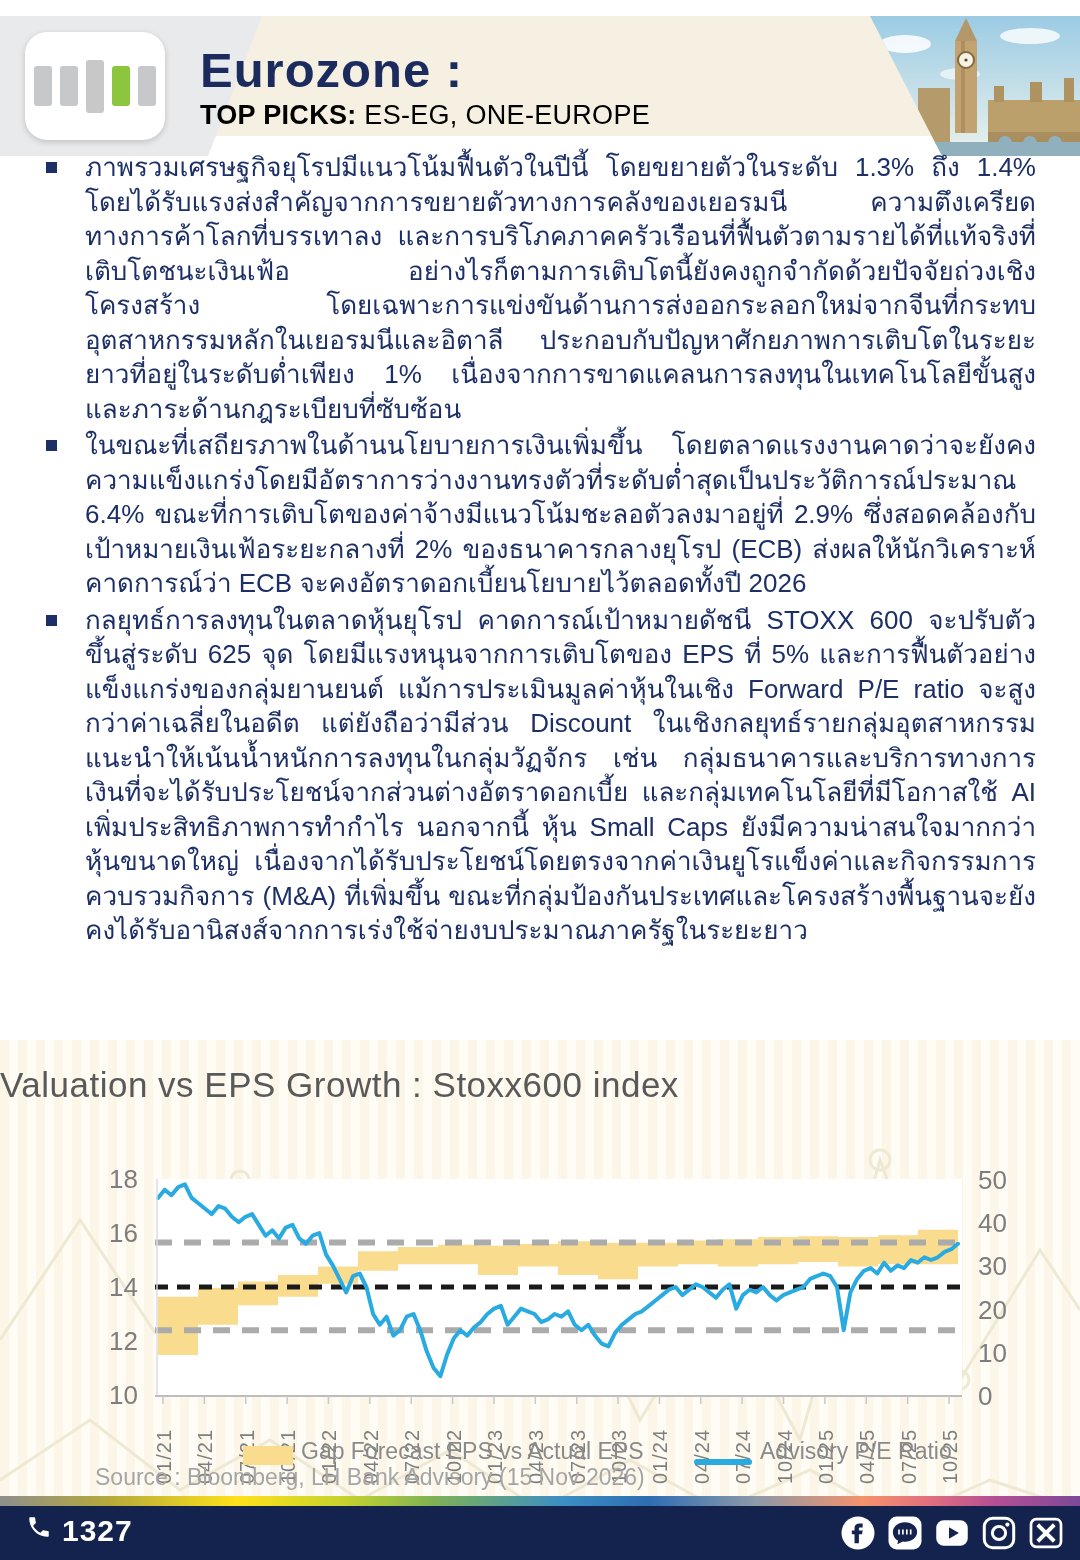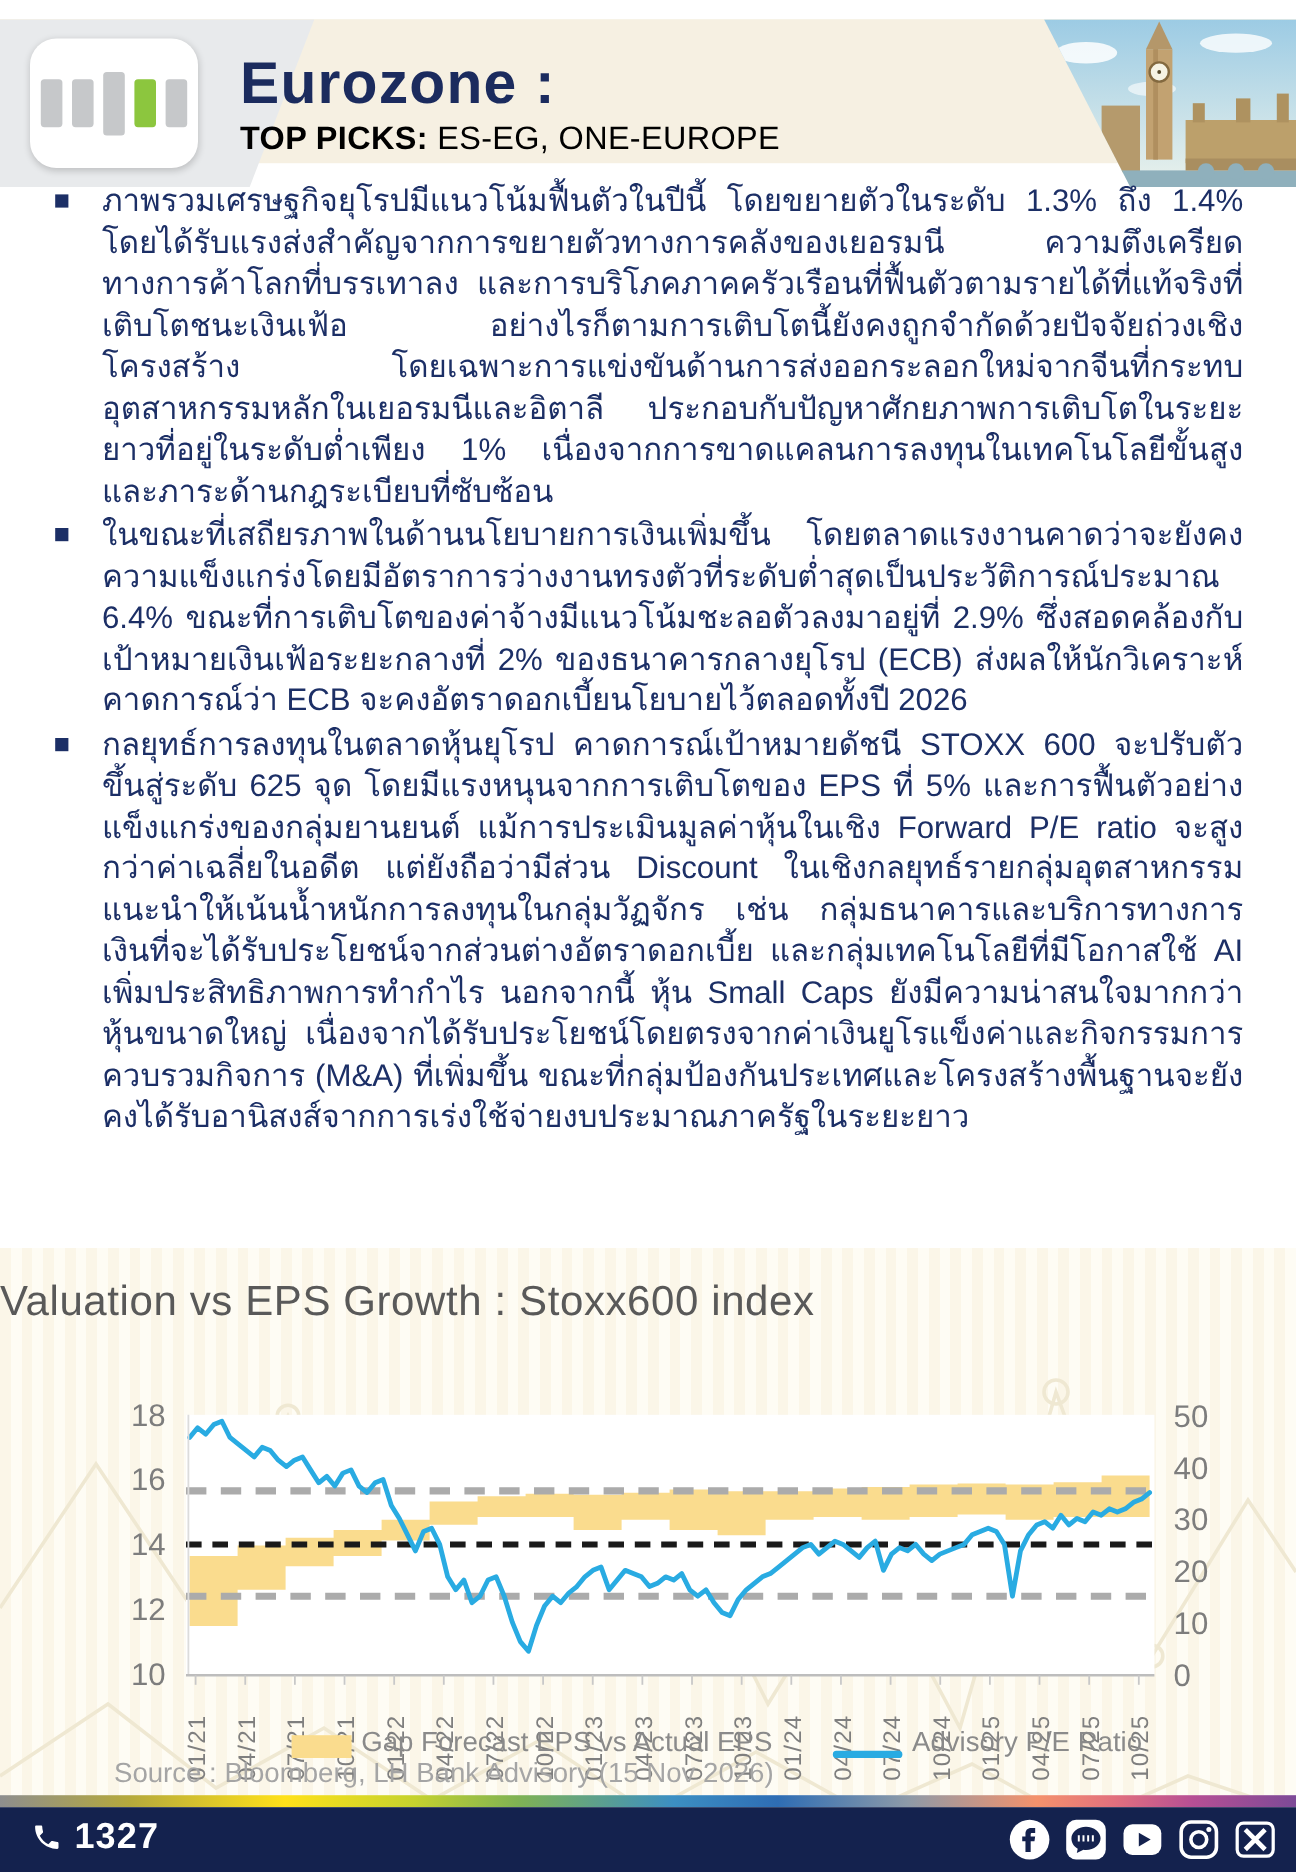--- a/index.html
+++ b/index.html
@@ -40,21 +40,21 @@
   .legend-item .swatch{width:50px;height:19px;background:#FADC8E;}
   .legend-item .lswatch{width:58px;height:6px;background:#29ABE2;border-radius:3px;}
   .legend-item .lab{margin-left:8px;font-size:23px;color:#8a8a8a;}
   .src{position:absolute;left:95px;top:424px;font-size:23px;color:#A5A5A5;}
 
   
   .grad-bar{position:absolute;left:0;top:1496px;width:1080px;height:10px;
      background:linear-gradient(90deg,#8E8E8E 0%,#B5A93C 10%,#FFE11A 22%,#C5D22E 32%,#7FB254 40%,
         #3C8FC3 52%,#2E6DB4 60%,#8D9AA8 70%,#F4926C 80%,#E2707E 86%,#B64F94 92%,#7D4A97 100%);}
   .footer{position:absolute;left:0;top:1506px;width:1080px;height:54px;background:#14224E;color:#fff;}
-  .phone{position:absolute;left:26px;top:8px;display:flex;align-items:center;font-size:30px;font-weight:bold;letter-spacing:1px;}
+  .phone{position:absolute;left:26px;top:8px;display:flex;align-items:flex-start;font-size:30px;font-weight:bold;letter-spacing:1px;}
   .phone svg{margin-right:10px;}
   .site{position:absolute;left:0;top:15px;width:1080px;text-align:center;font-size:21px;letter-spacing:6px;}
   .socials{position:absolute;right:16px;top:9px;display:flex;gap:11px;}
   .socials svg{display:block;}
 </style>
 </head>
 <body>
 
 <div class="page">
 

